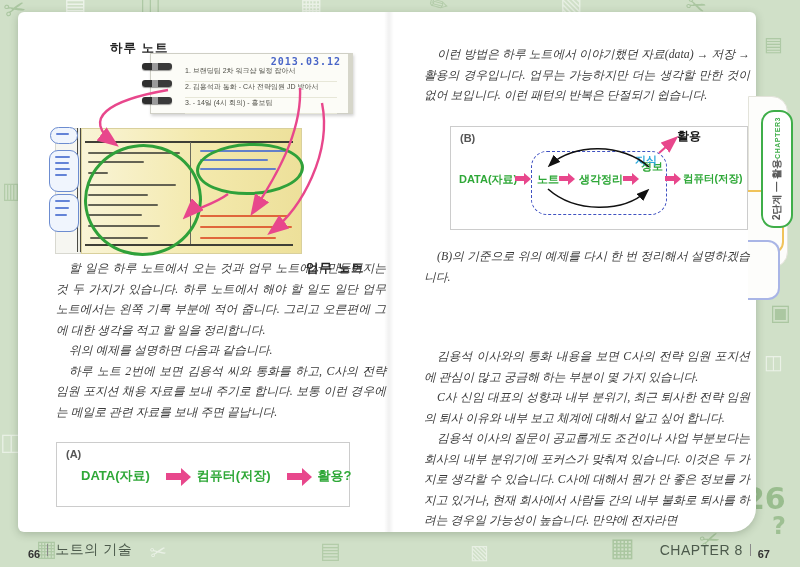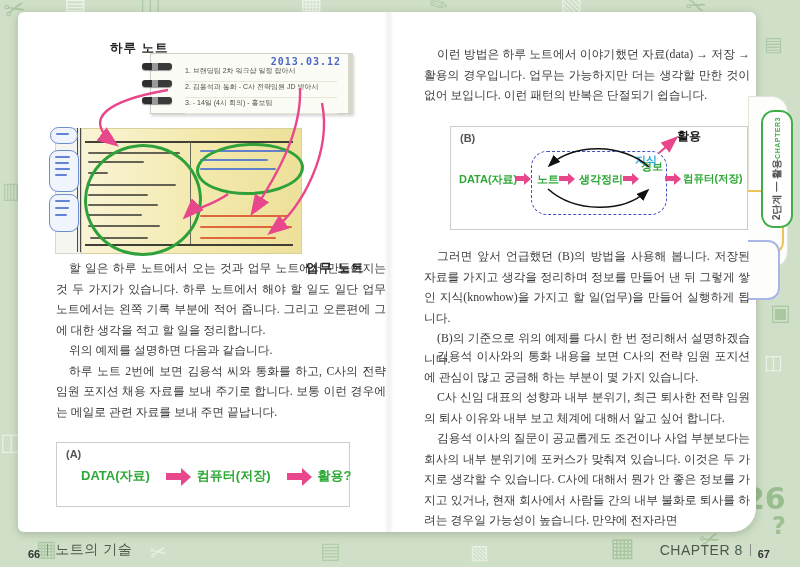--- a/index.html
+++ b/index.html
@@ -22,21 +22,21 @@
   .pill-tab{position:absolute;left:761px;top:110px;width:28px;height:114px;background:#fff;
             border:2.5px solid #3fae49;border-radius:13px;z-index:5;}
   .pill-inner{position:absolute;left:50%;top:50%;width:102px;height:20px;
               transform:translate(-50%,-50%) rotate(-90deg);display:flex;align-items:center;
               justify-content:space-between;font-family:"Liberation Sans",sans-serif;white-space:nowrap;}
   .pill-title{font-size:10px;font-weight:bold;color:#555;}
   .pill-chap{font-size:7px;font-weight:bold;color:#3fae49;letter-spacing:.5px;}
   
   .para{position:absolute;color:var(--ink);font-size:11.8px;line-height:20.5px;text-align:justify;
         word-break:break-all;z-index:4;}
-  .para p{margin:0;text-indent:13px;}
+  .para p{margin:0;text-indent:13px;font-style:italic;}
   .lbl{position:absolute;font-family:"Liberation Sans",sans-serif;font-weight:bold;color:#222;
        font-size:12.5px;letter-spacing:1px;z-index:6;white-space:nowrap;}
   
   .daycard{position:absolute;left:150px;top:53px;width:197px;height:59px;background:#fcfcf7;
            border:1px solid #cfcfc5;border-right:5px solid #d6d6ca;box-shadow:1px 2px 3px rgba(0,0,0,.18);z-index:4;}
   .daydate{position:absolute;right:7px;top:2px;color:#4a66c8;font-family:"DejaVu Sans Mono",monospace;
            font-size:10px;font-weight:bold;letter-spacing:1px;}
   .dayline{position:absolute;left:34px;width:152px;height:15px;font-size:7px;color:#4c4c44;
            border-bottom:1px solid #e7e7d8;white-space:nowrap;overflow:hidden;font-family:"Liberation Sans",sans-serif;}
   .clip{position:absolute;left:-9px;width:30px;height:7px;border-radius:3px;
@@ -231,21 +231,20 @@
     <span class="bpos flow-green" style="left:128px;top:45px;">생각정리</span>
     <span class="fa sm bpos" style="left:172px;top:49px;"></span>
     <span class="bpos flow-green" style="left:190px;top:32px;">정보</span>
     <span class="fa sm bpos" style="left:214px;top:49px;"></span>
     <span class="bpos flow-green" style="left:232px;top:45px;font-size:10.5px;">컴퓨터(저장)</span>
     <span class="bpos" style="left:184px;top:26px;color:#2eaadc;font-weight:bold;font-family:'Liberation Sans',sans-serif;">지식</span>
     <span class="bpos" style="left:226px;top:1px;color:#1a1a1a;font-weight:bold;font-size:12px;font-family:'Liberation Sans',sans-serif;">활용</span>
   </div>
 
   <div class="para" style="left:424px;top:246px;width:326px;">
-    <p>그러면 앞서 언급했던 (B)의 방법을 사용해 봅니다. 저장된 자료를 가지고 생각을 정리하며 정보를 만들어 낸 뒤 그렇게 쌓인 지식(knowhow)을 가지고 할 일(업무)을 만들어 실행하게 됩니다.</p>
     <p>(B)의 기준으로 위의 예제를 다시 한 번 정리해서 설명하겠습니다.</p>
   </div>
 
   <div class="para" style="left:424px;top:346px;width:326px;">
     <p>김용석 이사와의 통화 내용을 보면 C사의 전략 임원 포지션에 관심이 많고 궁금해 하는 부분이 몇 가지 있습니다.</p>
     <p>C사 신임 대표의 성향과 내부 분위기, 최근 퇴사한 전략 임원의 퇴사 이유와 내부 보고 체계에 대해서 알고 싶어 합니다.</p>
     <p>김용석 이사의 질문이 공교롭게도 조건이나 사업 부분보다는 회사의 내부 분위기에 포커스가 맞춰져 있습니다. 이것은 두 가지로 생각할 수 있습니다. C사에 대해서 뭔가 안 좋은 정보를 가지고 있거나, 현재 회사에서 사람들 간의 내부 불화로 퇴사를 하려는 경우일 가능성이 높습니다. 만약에 전자라면</p>
   </div>
 
   <div class="footer" style="left:648px;width:122px;justify-content:flex-end;">

